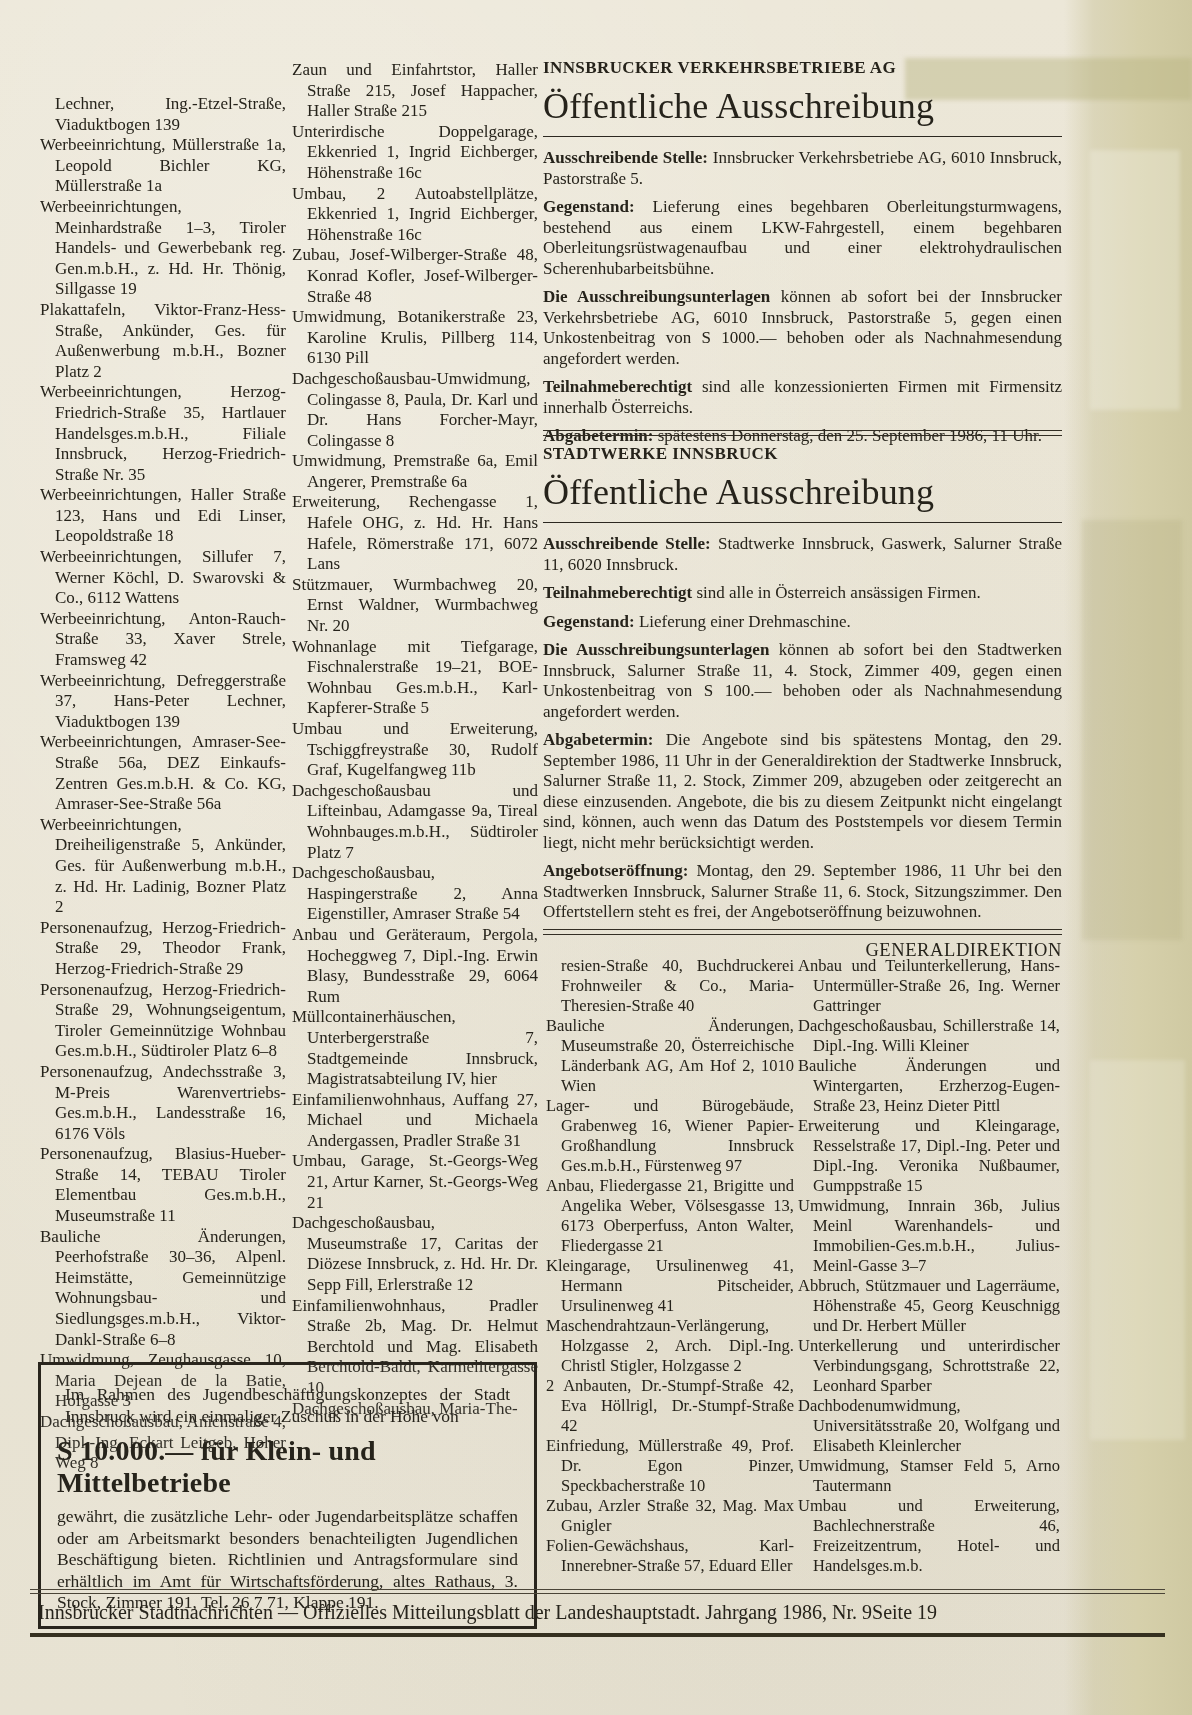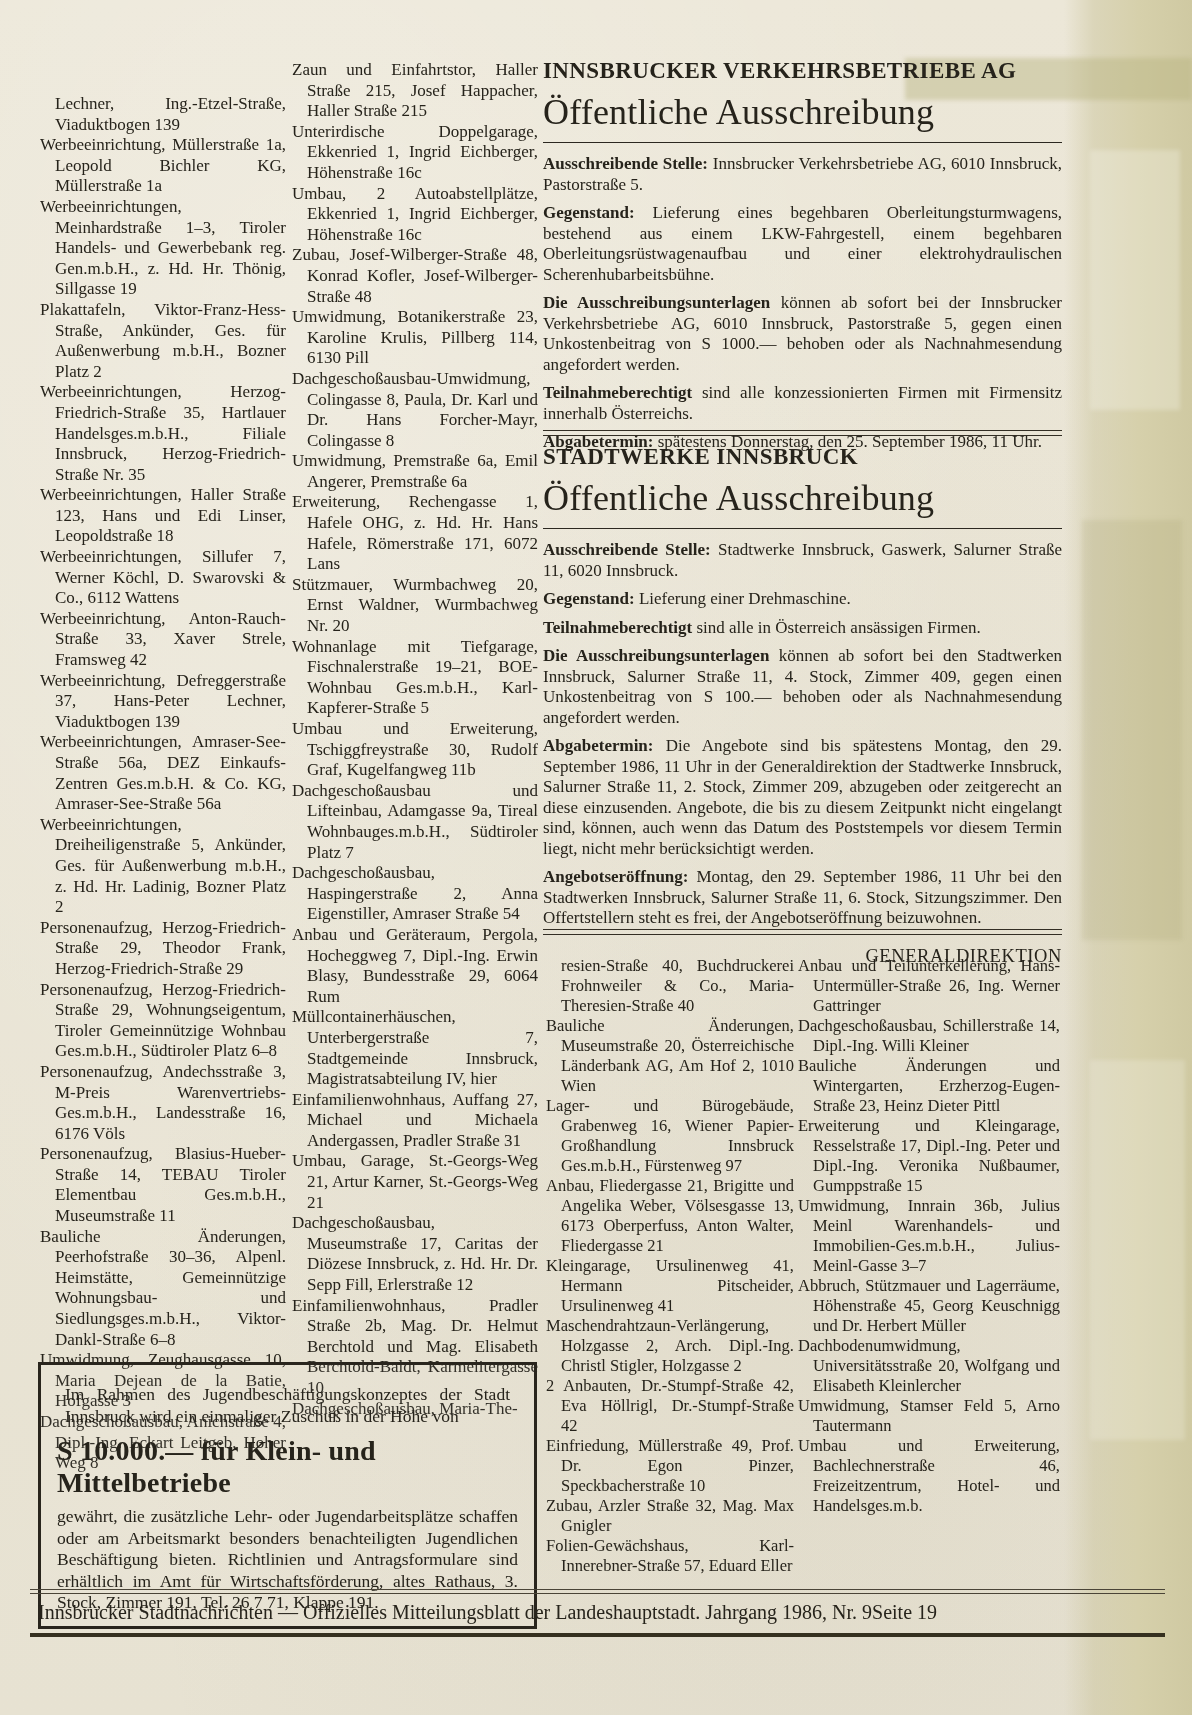--- a/index.html
+++ b/index.html
@@ -29,21 +29,21 @@
   .col2{left:292px; top:60px; width:246px; font-size:17px;   line-height:20.6px;}
   .col3{left:546px; top:956px; width:248px; font-size:16.5px; line-height:20px;}
   .col4{left:798px; top:956px; width:262px; font-size:16.5px; line-height:20px;}
   .entry{margin:0; padding-left:15px; text-indent:-15px;}
   .entry.cont{text-indent:0;}
 
   
   .tender{position:absolute; left:543px; width:519px;}
   .tender1{top:58px;}
   .tender2{top:444px;}
-  .kicker{font-weight:bold; font-size:23px; letter-spacing:0.4px;}
+  .kicker{font-weight:bold; font-size:17px; letter-spacing:0.4px;}
   .title{font-size:36px; font-weight:normal; margin:7px 0 9px; letter-spacing:0.2px;}
   .title-rule{border-top:1.6px solid #2c2820; margin:0 0 11px;}
   .tp{margin:0 0 8px; font-size:17px; line-height:20.5px; text-align:justify;}
   .signoff{text-align:right; font-size:18.5px; letter-spacing:0.6px; margin-top:17px;}
 
   .double-rule{position:absolute; left:543px; width:519px; height:4px;
     border-top:1.6px solid #332e24; border-bottom:1.6px solid #332e24;}
   .rule-a{top:430px;}
   .rule-b{top:929px;}
 
@@ -143,23 +143,23 @@
   <div class="double-rule rule-a"></div>
 
   <section class="tender tender2">
     <div class="kicker">STADTWERKE INNSBRUCK</div>
     <h1 class="title">Öffentliche Ausschreibung</h1>
     <div class="title-rule"></div>
     <div>
 
         <p class="tp"><b>Ausschreibende Stelle:</b><span> Stadtwerke Innsbruck, Gaswerk, Salurner Straße 11, 6020 Innsbruck.</span></p>
 
+        <p class="tp"><b>Teilnahmeberechtigt</b><span> sind alle in Österreich ansässigen Firmen.</span></p>
+
         <p class="tp"><b>Gegenstand:</b><span> Lieferung einer Drehmaschine.</span></p>
-
-        <p class="tp"><b>Teilnahmeberechtigt</b><span> sind alle in Österreich ansässigen Firmen.</span></p>
 
         <p class="tp"><b>Die Ausschreibungsunterlagen</b><span> können ab sofort bei den Stadtwerken Innsbruck, Salurner Straße 11, 4. Stock, Zimmer 409, gegen einen Unkostenbeitrag von S 100.— behoben oder als Nachnahmesendung angefordert werden.</span></p>
 
         <p class="tp"><b>Abgabetermin:</b><span> Die Angebote sind bis spätestens Montag, den 29. September 1986, 11 Uhr in der Generaldirektion der Stadtwerke Innsbruck, Salurner Straße 11, 2. Stock, Zimmer 209, abzugeben oder zeitgerecht an diese einzusenden. Angebote, die bis zu diesem Zeitpunkt nicht eingelangt sind, können, auch wenn das Datum des Poststempels vor diesem Termin liegt, nicht mehr berücksichtigt werden.</span></p>
 
         <p class="tp"><b>Angebotseröffnung:</b><span> Montag, den 29. September 1986, 11 Uhr bei den Stadtwerken Innsbruck, Salurner Straße 11, 6. Stock, Sitzungszimmer. Den Offertstellern steht es frei, der Angebotseröffnung beizuwohnen.</span></p>
       </div>
     <div class="signoff">GENERALDIREKTION</div>
   </section>
 
@@ -183,20 +183,21 @@
 
   <div class="col col4">
     <div>
 
     <p class="entry">Anbau und Teilunterkellerung, Hans-Untermüller-Straße 26, Ing. Werner Gattringer</p>
         <p class="entry">Dachgeschoßausbau, Schillerstraße 14, Dipl.-Ing. Willi Kleiner</p>
         <p class="entry">Bauliche Änderungen und Wintergarten, Erzherzog-Eugen-Straße 23, Heinz Dieter Pittl</p>
         <p class="entry">Erweiterung und Kleingarage, Resselstraße 17, Dipl.-Ing. Peter und Dipl.-Ing. Veronika Nußbaumer, Gumppstraße 15</p>
         <p class="entry">Umwidmung, Innrain 36b, Julius Meinl Warenhandels- und Immobilien-Ges.m.b.H., Julius-Meinl-Gasse 3–7</p>
         <p class="entry">Abbruch, Stützmauer und Lagerräume, Höhenstraße 45, Georg Keuschnigg und Dr. Herbert Müller</p>
+        <p class="entry">Unterkellerung und unterirdischer Verbindungsgang, Schrottstraße 22, Leonhard Sparber</p>
         <p class="entry">Dachbodenumwidmung, Universitätsstraße 20, Wolfgang und Elisabeth Kleinlercher</p>
         <p class="entry">Umwidmung, Stamser Feld 5, Arno Tautermann</p>
         <p class="entry">Umbau und Erweiterung, Bachlechnerstraße 46, Freizeitzentrum, Hotel- und Handelsges.m.b.</p>
       </div>
   </div>
 
   <div class="notice-box">
     <p class="notice-intro">Im Rahmen des Jugendbeschäftigungskonzeptes der Stadt Innsbruck wird ein einmaliger Zuschuß in der Höhe von</p>
     <div class="notice-headline">S 10.000.— für Klein- und Mittelbetriebe</div>
     <p class="notice-body">gewährt, die zusätzliche Lehr- oder Jugendarbeitsplätze schaffen oder am Arbeitsmarkt besonders benachteiligten Jugendlichen Beschäftigung bieten. Richtlinien und Antragsformulare sind erhältlich im Amt für Wirtschaftsförderung, altes Rathaus, 3. Stock, Zimmer 191, Tel. 26 7 71, Klappe 191.</p>

